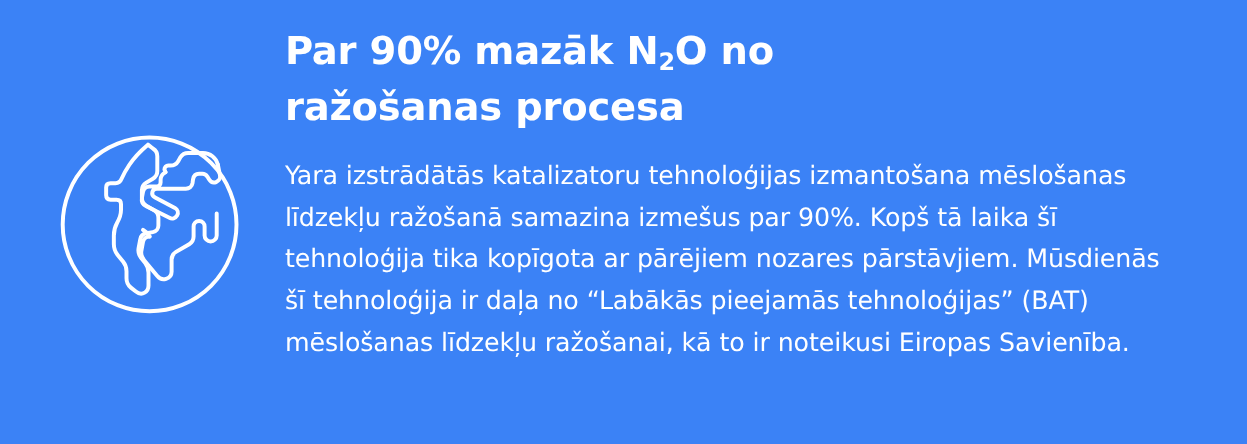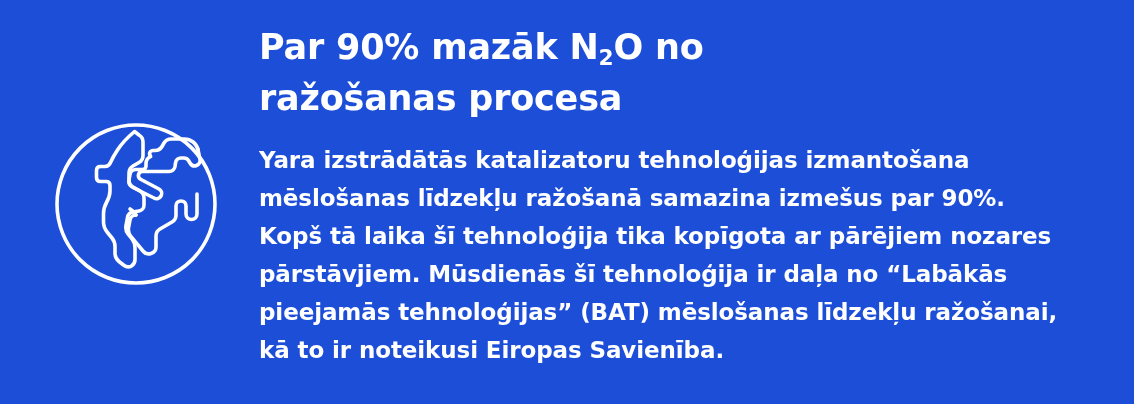--- a/index.html
+++ b/index.html
@@ -10,21 +10,21 @@
     width: 1134px;
     height: 404px;
     overflow: hidden;
     font-family: "DejaVu Sans", sans-serif;
   }
 
   .banner {
     position: relative;
     width: 1134px;
     height: 404px;
-    background: #1d4ed8;
+    background: #3b82f6;
     box-sizing: border-box;
     display: block;
   }
 
   
   .icon-wrap {
     position: absolute;
     left: 50px;
     top: 118px;
     width: 172px;
@@ -60,21 +60,21 @@
     position: relative;
     bottom: -0.26em;
     font-weight: 700;
   }
 
   .bodytext {
     margin: 0;
     padding-top: 19px;
     color: #ffffff;
     font-family: "DejaVu Sans", sans-serif;
-    font-weight: 700;
+    font-weight: 400;
     font-size: 23px;
     line-height: 38px;
     max-width: 800px;
     letter-spacing: -0.1px;
   }
 </style>
 </head>
 <body>
 
 <div class="banner">

